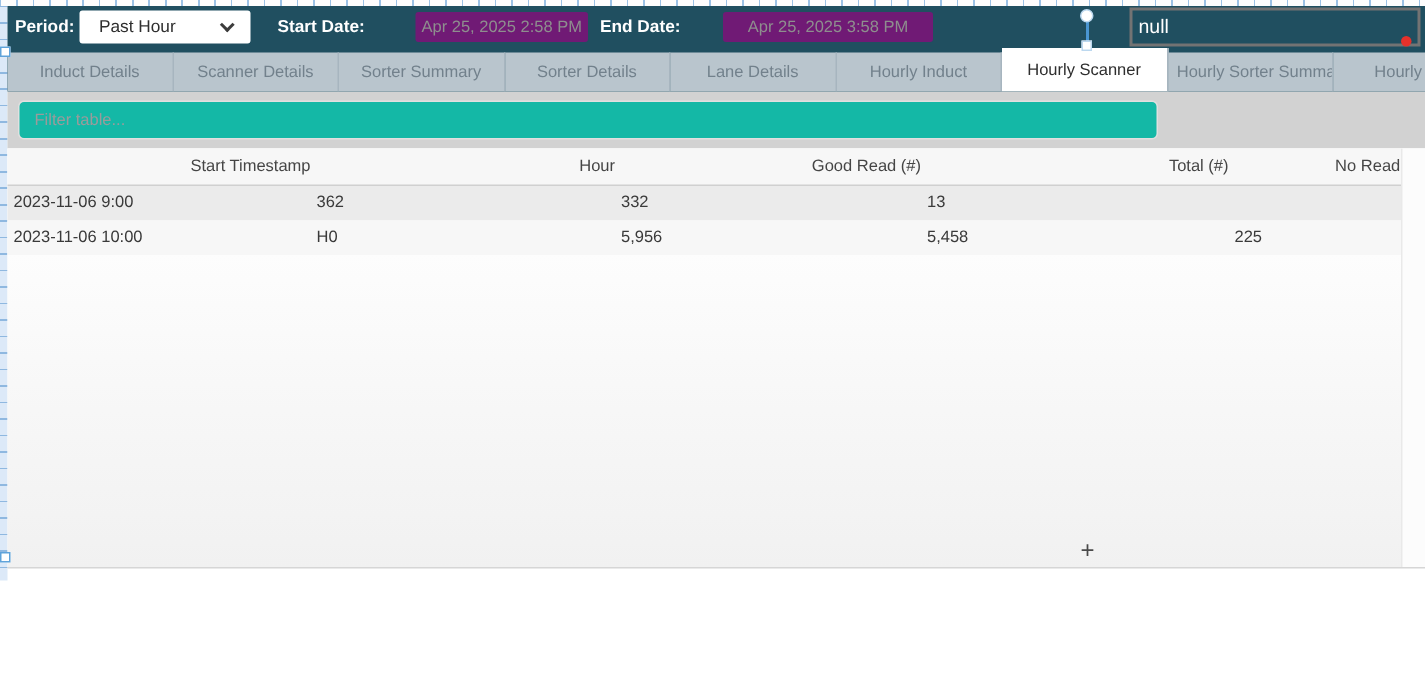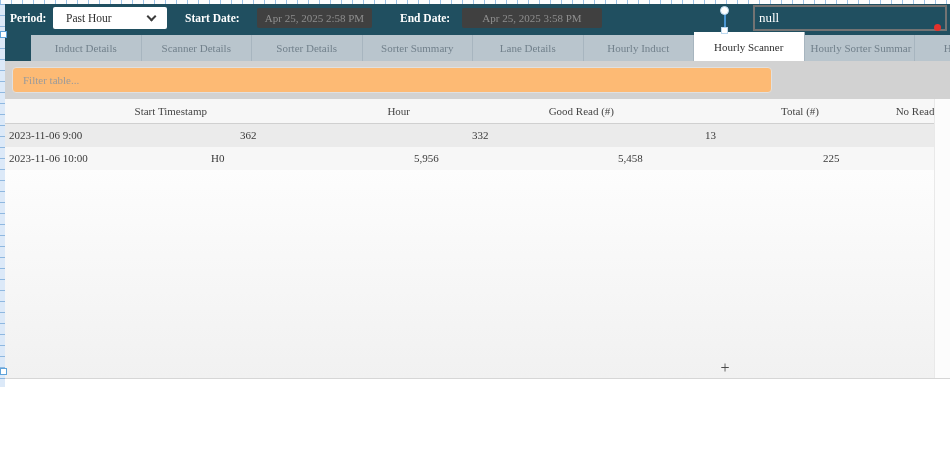--- a/index.html
+++ b/index.html
@@ -1,65 +1,65 @@
 <!DOCTYPE html>
 <html><head>
 <meta charset="utf-8">
 <style>
   * { box-sizing: border-box; margin: 0; padding: 0; }
   html, body { width: 950px; height: 455px; overflow: hidden; }
   body { font-family: "Liberation Sans", sans-serif; background: #fff; }
-  .screen { position: relative; width: 950px; height: 387px; background: #fff; overflow: hidden; font-family: Liberation Serif, serif; }
+  .screen { position: relative; width: 950px; height: 387px; background: #fff; overflow: hidden; }
   .abs { position: absolute; }
 
   
   .ruler-top { left:0; top:0; width:950px; height:4px; background-color:#fdfdfd;
     background-image: repeating-linear-gradient(90deg, #9cc2e6 0 1px, transparent 1px 11px); }
   .ruler-left { left:0; top:4px; width:5px; height:451px; background-color:#dce9f8;
     background-image: repeating-linear-gradient(180deg, #8fb8e0 0 1px, transparent 1px 11px); }
   .handle { position:absolute; width:7px; height:7px; background:#fff; border:1px solid #5fa3da; z-index:30; }
 
   
   .toolbar { left:5px; top:4px; right:0; height:28px; background:#204f60; z-index:2; }
   .tb-label { position:absolute; top:0; color:#fff; font-size:11.5px; font-weight:bold; line-height:28px; white-space:nowrap; }
   .period-select { position:absolute; left:48px; top:3px; width:114px; height:22px; background:#fff;
     border-radius:2px; font-size:11.5px; color:#2e2e2e; line-height:22px; padding-left:13px; cursor:pointer; }
   .chev { position:absolute; right:12px; top:6px; width:7px; height:7px;
     border-right:2px solid #3c3c3c; border-bottom:2px solid #3c3c3c; transform:rotate(45deg); }
-  .date-input { position:absolute; top:4px; height:20px; background:#404040; border:none; border-radius:2px;
-    color:#8e8e8e; font-size:11px; text-align:center; font-family:inherit; }
+  .date-input { position:absolute; top:4px; height:20px; background:#701a75; border:none; border-radius:2px;
+    color:#8e8e8e; font-size:11px; text-align:center; font-family:inherit;margin-left:20px; }
   .sel-line   { position:absolute; left:719px; top:9px; width:2px; height:16px; background:#4a96d2; z-index:5; }
   .sel-circle { position:absolute; left:715px; top:2px; width:9px; height:9px; border-radius:50%;
     background:#fff; border:1px solid #bcd8ef; z-index:5; }
   .sel-square { position:absolute; left:716px; top:23px; width:7px; height:7px; background:#fff;
     border:1px solid #bcd8ef; z-index:5; }
   .null-box { position:absolute; left:748px; top:1px; width:194px; height:26px; border:2px solid #737373;
     color:#fff; font-size:13px; line-height:22px; padding-left:4px; z-index:4; }
   .red-dot { position:absolute; left:929px; top:20px; width:7px; height:7px; border-radius:50%; background:#e5312b; z-index:6; }
 
   
-  .tabbar { left:5px; top:32px; right:0; height:29px; background:#204f60; display:flex; overflow:hidden; z-index:1;padding-left:26px; }
+  .tabbar { left:5px; top:32px; right:0; height:29px; background:#204f60; display:flex; overflow:hidden; z-index:1; }
   .tab { flex:0 0 110.5px; margin-top:3px; height:26px; line-height:26px; background:#b9c5cd; color:#72818c;
     font-size:11px; text-align:center; border-right:1px solid #a7b5bf; white-space:nowrap; overflow:hidden; cursor:pointer; }
   .tab.long { text-align:left; padding-left:6px; }
   .tab.active { margin-top:0; height:29px; line-height:30px; background:#fff; color:#2e2e2e; }
 
   
   .filterbar { left:5px; top:61px; right:0; height:38px; background:#d2d2d2; }
-  .filter-input { position:absolute; left:7px; top:6px; width:760px; height:26px; background:#fdba74;
+  .filter-input { position:absolute; left:7px; top:6px; width:760px; height:26px; background:#14b8a6;
     border:1px solid #e0e0e0; border-radius:4px; font-size:11px; padding:0 10px; color:#333; font-family:inherit; }
   .filter-input::placeholder { color:#9b9b9b; }
 
   
   .table { left:5px; top:99px; right:0; height:279px; background:linear-gradient(#fdfdfd 25%, #f1f1f1); }
   .thead, .tr { display:grid; grid-template-columns:202px 203px 204px 205px 1fr; }
   .thead { height:25px; background:#f7f7f7; border-bottom:1px solid #d0d0d0;text-align:right; }
   .th { font-size:11px; color:#454545; line-height:24px; padding-left:4px; }
   .tr { height:23px; }
-  .tr.r0 { background:#ebebeb;gap:29px; }
+  .tr.r0 { background:#ebebeb; }
   .tr.r1 { background:#f7f7f7; }
   .td { font-size:11px; color:#3a3a3a; line-height:23px; padding-left:4px; }
   .scrolltrack { left:934px; top:99px; width:16px; height:279px; background:#fcfcfc; border-left:1px solid #e9e9e9; }
 
   
   .plus { left:716px; top:359px; width:18px; height:18px; font-size:16px; color:#4a4a4a;
     text-align:center; line-height:18px; cursor:pointer; }
   .divline { left:5px; top:378px; right:0; height:1px; background:#d6d6d6; }
 
   
@@ -97,22 +97,22 @@
 
     <div class="null-box">
       <span>null</span>
     </div>
     <div class="red-dot"></div>
   </div>
 
   <div class="abs tabbar" id="tabbar">
       <div class="tab">Induct Details</div>
       <div class="tab">Scanner Details</div>
+      <div class="tab">Sorter Summary</div>
       <div class="tab">Sorter Details</div>
-      <div class="tab">Sorter Summary</div>
       <div class="tab">Lane Details</div>
       <div class="tab">Hourly Induct</div>
       <div class="tab active">Hourly Scanner</div>
       <div class="tab long">Hourly Sorter Summar</div>
       <div class="tab">Hourly Sort</div>
     </div>
 
   <div class="abs filterbar">
     <input class="filter-input" placeholder="Filter table..." style="">
   </div>

